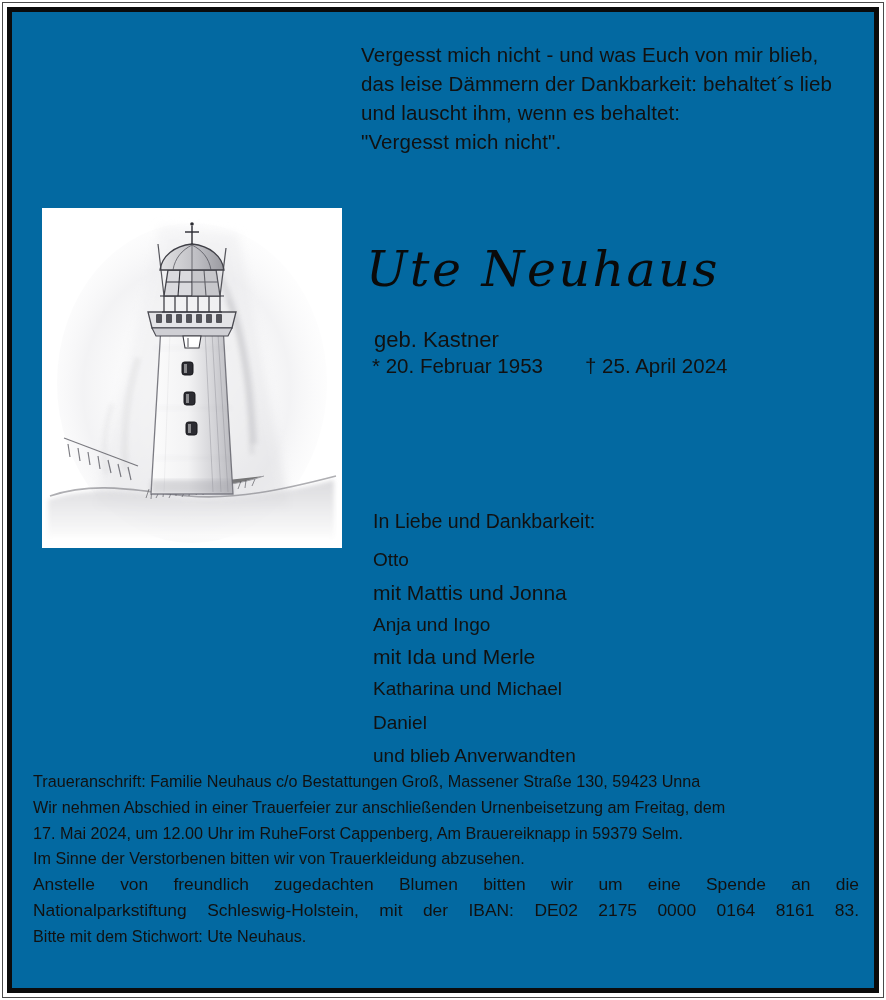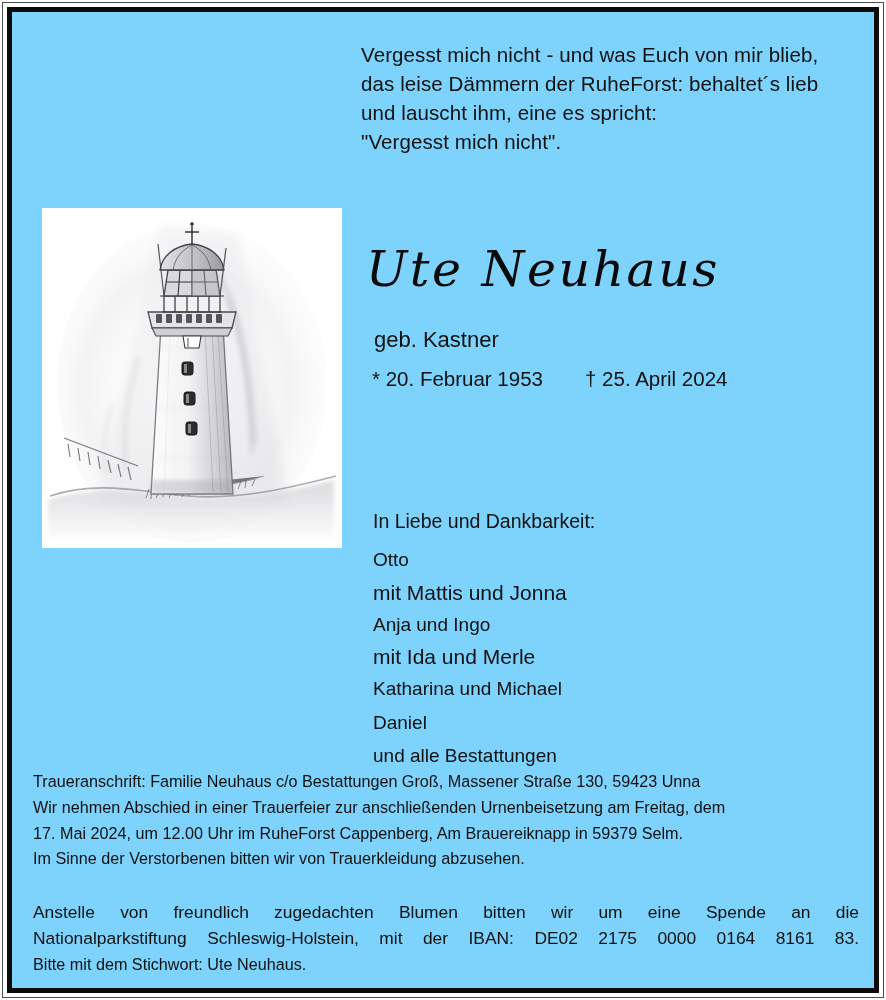--- a/index.html
+++ b/index.html
@@ -37,21 +37,21 @@
     left: 7px; top: 7px; right: 7px; bottom: 7px;
     box-sizing: border-box;
     border: 5px solid #0b0b0b;
     background: #ffffff;
   }
   .card-inner {
     position: relative;
     width: 100%;
     height: 100%;
     box-sizing: border-box;
-    background: #7dd3fc;
+    background: #0369a1;
   }
 
   
   .main {
     position: relative;
     height: 757px;
   }
 
   
   .poem {
@@ -98,21 +98,21 @@
     position: absolute;
     left: 362px;
     top: 315px;
     font-size: 22px;
     color: #111111;
   }
 
   .dates {
     position: absolute;
     left: 360px;
-    top: 355px;
+    top: 342px;
     font-size: 20.5px;
     color: #111111;
     white-space: pre;
   }
   .dates .gap { display: inline-block; width: 42px; }
 
   
   .family {
     position: absolute;
     left: 361px;
@@ -155,21 +155,20 @@
     transform: scaleX(0.93);
     transform-origin: left center;
     white-space: pre;
     color: #111111;
   }
   .footer .just {
     font-size: 17.4px;
     line-height: 25.8px;
     text-align: justify;
     color: #111111;
-    margin-top: 28px;
   }
   .footer .just > span { display: block; }
   .footer .just .j1 {
     text-align: justify;
     text-align-last: justify;
   }
   .footer .just .j2 {
     text-align: justify;
     text-align-last: justify;
   }
@@ -180,22 +179,22 @@
 <div class="page">
   <div class="hairline"></div>
 
   <div class="card">
     <div class="card-inner">
 
       <div class="main">
 
         <div class="poem">
           <div>Vergesst mich nicht - und was Euch von mir blieb,</div>
-          <div>das leise Dämmern der RuheForst: behaltet´s lieb</div>
-          <div>und lauscht ihm, eine es spricht:</div>
+          <div>das leise Dämmern der Dankbarkeit: behaltet´s lieb</div>
+          <div>und lauscht ihm, wenn es behaltet:</div>
           <div>"Vergesst mich nicht".</div>
         </div>
 
         <div class="illustration">
           <svg viewBox="0 0 300 340" xmlns="http://www.w3.org/2000/svg" aria-hidden="true">
             <defs>
               <radialGradient id="haze" cx="48%" cy="52%" r="62%">
                 <stop offset="0%" stop-color="#ffffff" stop-opacity="0"></stop>
                 <stop offset="62%" stop-color="#e9e9ec" stop-opacity="0.55"></stop>
                 <stop offset="100%" stop-color="#ffffff" stop-opacity="0"></stop>
@@ -385,21 +384,21 @@
             <div class="nm">Anja und Ingo</div>
           </div>
           <div class="grp">
             <div class="nm sub">mit Ida und Merle</div>
             <div class="nm">Katharina und Michael</div>
           </div>
           <div class="grp">
             <div class="nm">Daniel</div>
           </div>
           <div class="grp">
-            <div class="nm">und alle Bestattungen</div>
+            <div class="nm">und blieb Anverwandten</div>
           </div>
         </div>
 
       </div>
 
       <div class="footer">
         <div class="fline">Traueranschrift: Familie Neuhaus c/o Bestattungen Groß, Massener Straße 130, 59423 Unna</div>
         <div class="fline">Wir nehmen Abschied in einer Trauerfeier zur anschließenden Urnenbeisetzung am Freitag, dem</div>
         <div class="fline">17. Mai 2024, um 12.00 Uhr im RuheForst Cappenberg, Am Brauereiknapp in 59379 Selm.</div>
         <div class="fline">Im Sinne der Verstorbenen bitten wir von Trauerkleidung abzusehen.</div>

